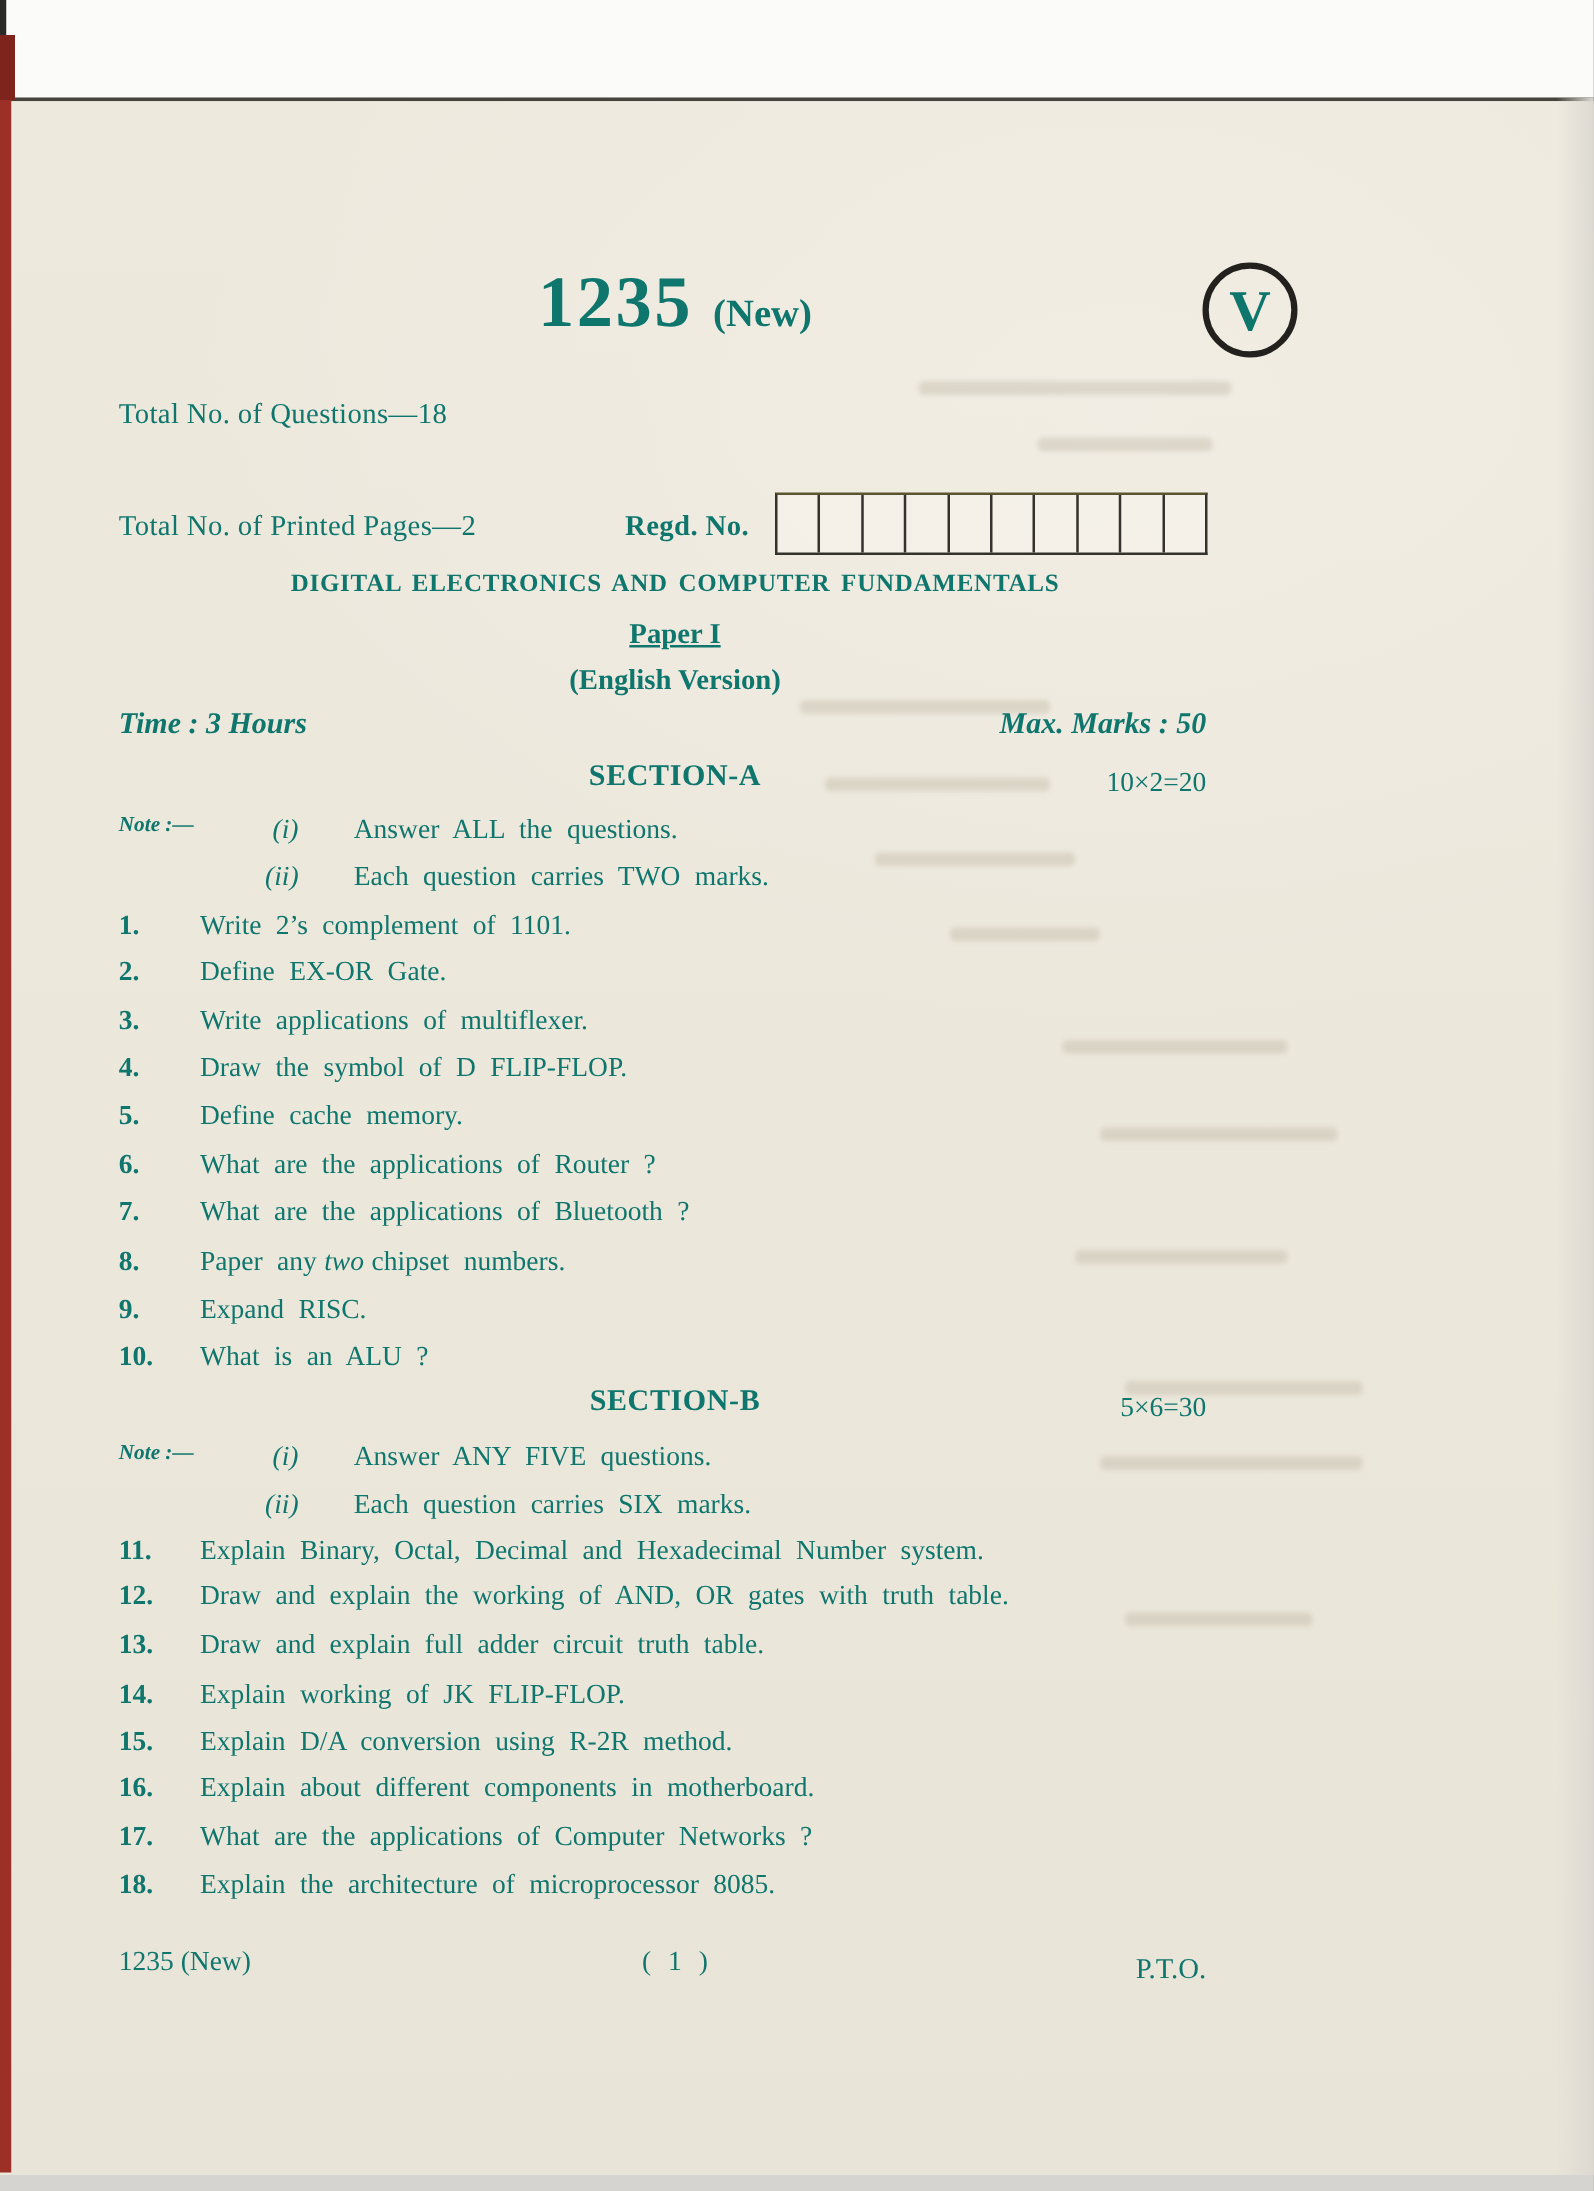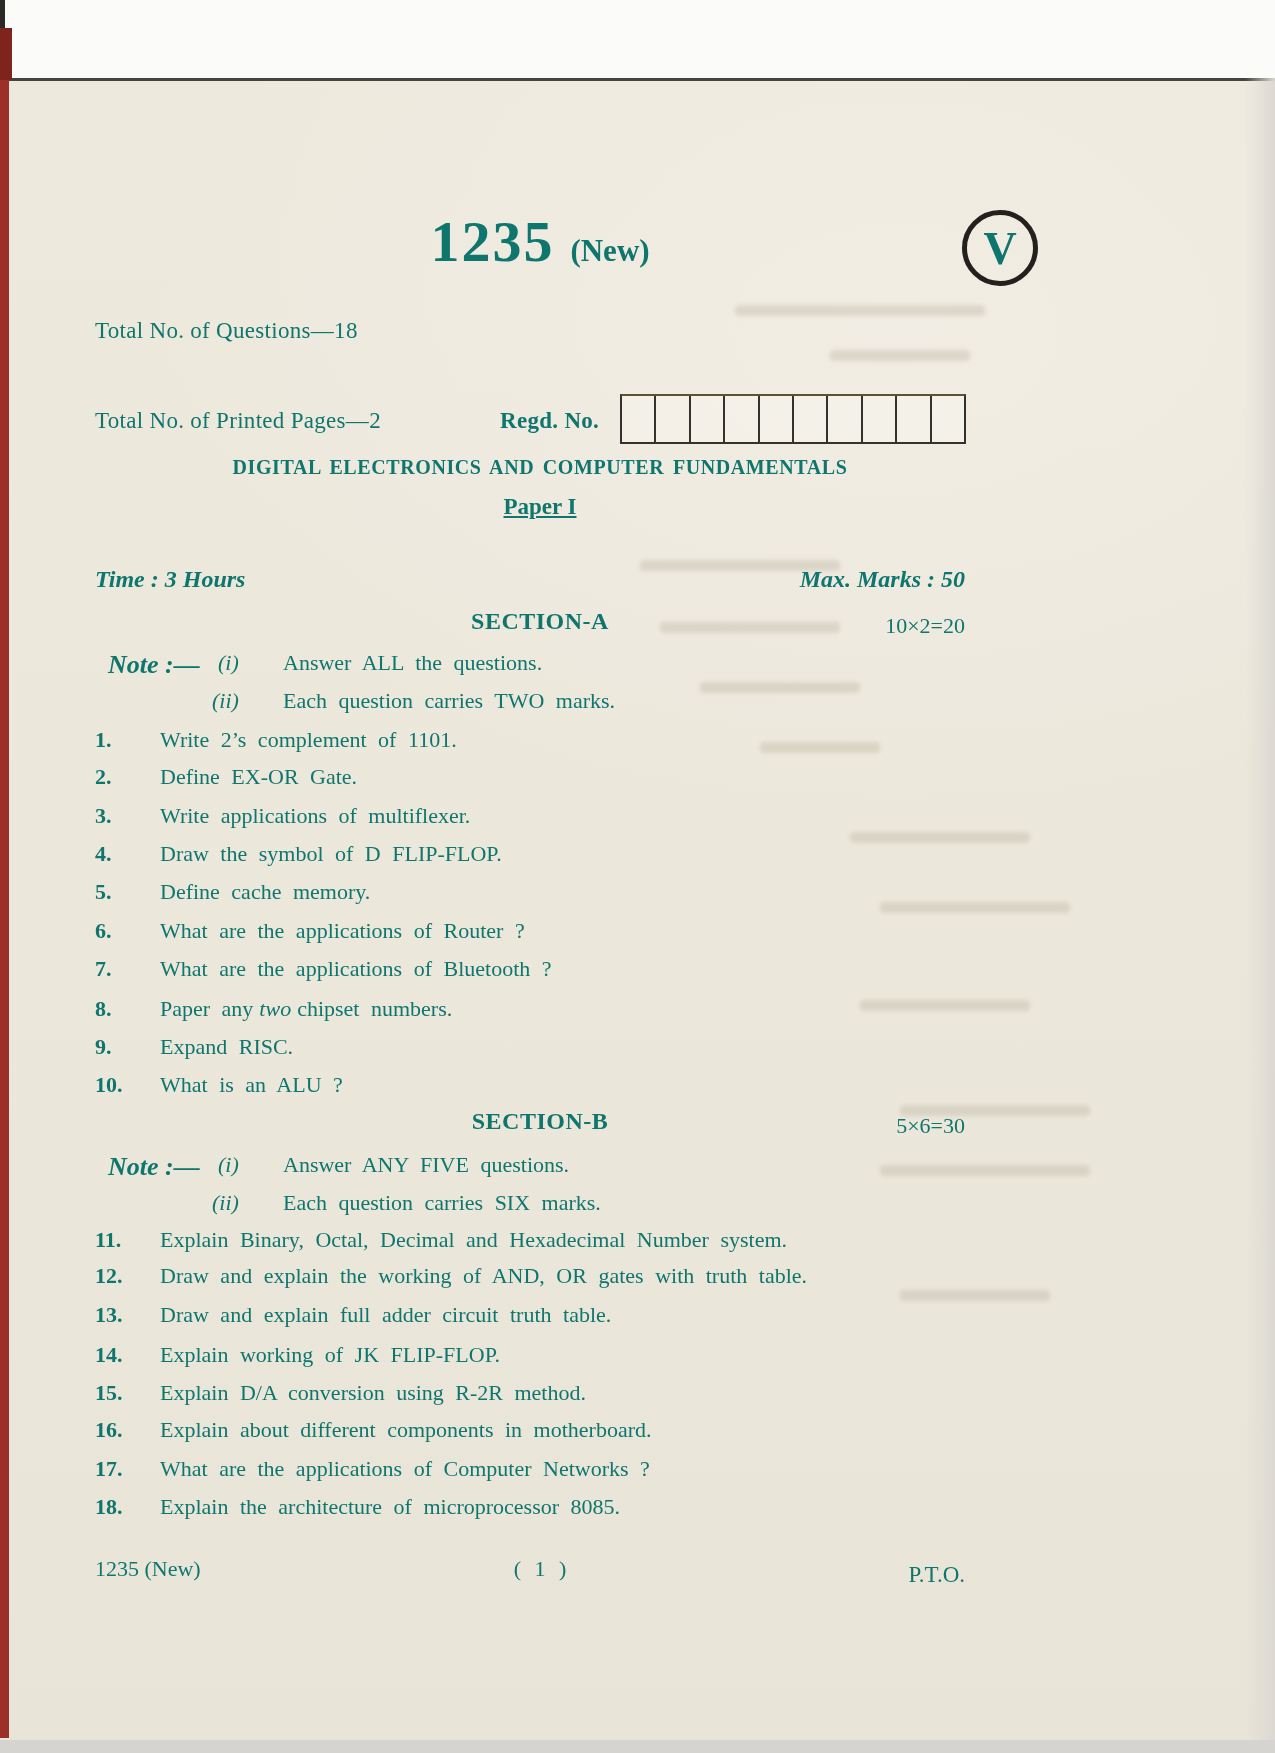--- a/index.html
+++ b/index.html
@@ -42,21 +42,21 @@
   .regd-grid{position:absolute;left:620px;top:394px;width:346px;height:50px;display:flex;
     border:2px solid #34322c;box-sizing:border-box;background:rgba(255,255,255,.25);
     border-top-color:#5a5430;}
   .regd-grid .cell{flex:1;border-left:2px solid #34322c;}
   .regd-grid .cell:first-child{border-left:none;}
   .title{font-size:20px;font-weight:bold;letter-spacing:.6px;word-spacing:3px;}
   .sub{font-size:23px;font-weight:bold;}
   .tm-row{top:566px;left:95px;width:870px;display:flex;justify-content:space-between;font-size:24px;}
   .sec-head{font-size:24px;font-weight:bold;letter-spacing:.5px;}
   .marks{font-size:22px;}
-  .note-label{left:108px;font-size:26px;}
+  .note-label{left:95px;font-size:17px;}
   .note-marker{font-size:22px;font-style:italic;}
   .note-text{font-size:22px;word-spacing:6px;}
   .qno{position:absolute;left:95px;font-size:22px;font-weight:bold;}
   .qtext{position:absolute;left:160px;font-size:22px;word-spacing:6px;white-space:nowrap;}
   .qtext .em{font-style:italic;margin:0 6px;}
   .footer-left{left:95px;top:1556px;font-size:22px;}
   .footer-center{top:1556px;font-size:22px;word-spacing:8px;}
   .footer-right{top:1562px;font-size:23px;}
 </style>
 </head>
@@ -107,20 +107,21 @@
     <div class="cell"></div>
     <div class="cell"></div>
     <div class="cell"></div>
     <div class="cell"></div>
     <div class="cell"></div>
     <div class="cell"></div>
   </div>
 
   <div class="abs ctr title" style="top:456px;">DIGITAL ELECTRONICS AND COMPUTER FUNDAMENTALS</div>
   <div class="abs ctr sub" style="top:494px;text-decoration:underline;">Paper I</div>
+  <div class="abs ctr sub" style="top:531px;">(English Version)</div>
 
   <div class="abs tm-row">
     <span class="bi">Time : 3 Hours</span>
     <span class="bi">Max. Marks : 50</span>
   </div>
 
   <div class="abs ctr sec-head" style="top:608px;">SECTION-A</div>
   <div class="abs rightline marks" style="top:613px;">10×2=20</div>
 
   <div class="abs note-label bi" style="top:650px;">Note :—</div>

